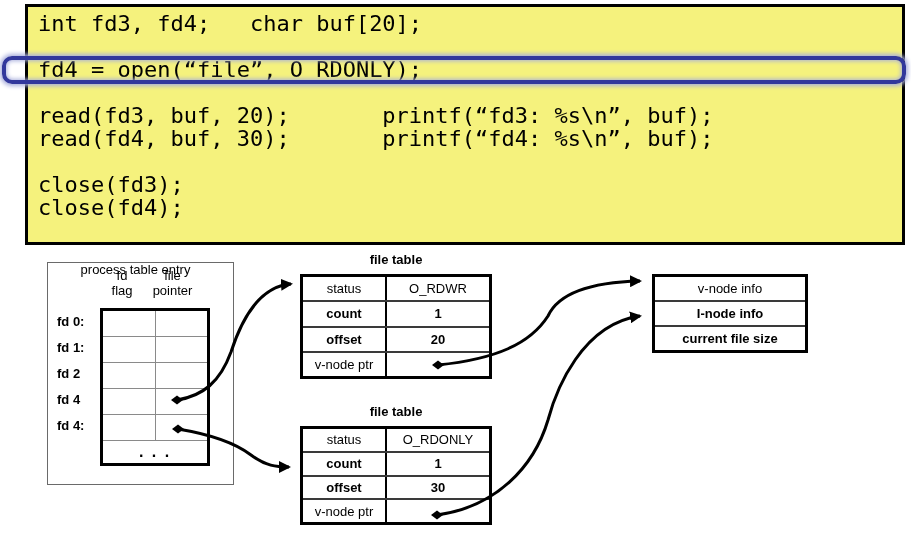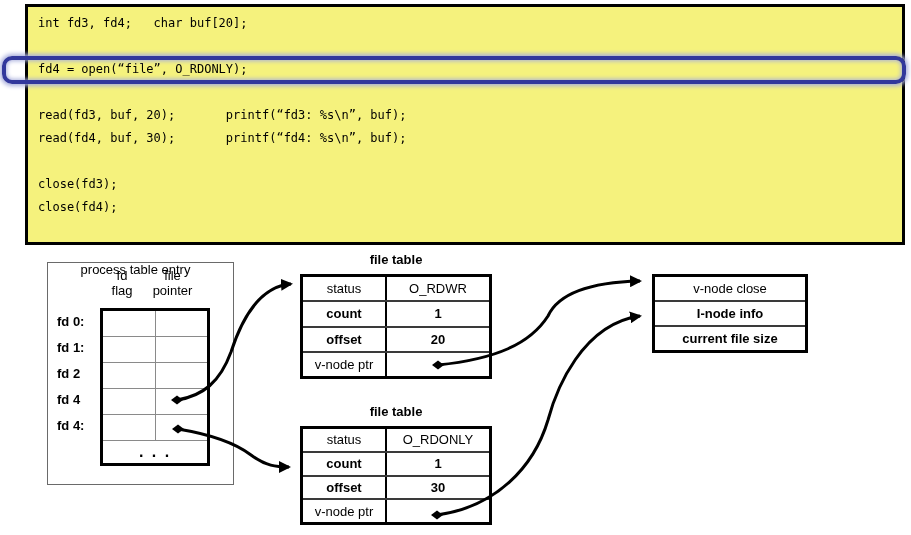--- a/index.html
+++ b/index.html
@@ -5,21 +5,21 @@
   html,body{margin:0;padding:0;background:#fff;}
   #app{position:relative;width:911px;height:535px;background:#fff;overflow:hidden;
        font-family:"Liberation Sans",sans-serif;color:#000;}
 
   
   .code-panel{position:absolute;left:25px;top:4px;width:880px;height:241px;
     box-sizing:border-box;border:3px solid #000;background:#f5f27d;
     padding:5px 0 0 10px;}
   .code-line{height:23px;line-height:23px;white-space:pre;
     font-family:"DejaVu Sans Mono","Liberation Mono",monospace;
-    font-size:12px;color:#000;}
+    font-size:22px;color:#000;}
   .highlight-box{position:absolute;left:2px;top:56px;width:904px;height:28px;
     box-sizing:border-box;border:4px solid #32389c;border-radius:10px;
     background:transparent;pointer-events:none;z-index:5;}
   .b{font-weight:bold;}
   .ttl{position:absolute;text-align:center;font-weight:bold;font-size:13px;}
 
   
   .pt-outer{position:absolute;left:47px;top:262px;width:187px;height:223px;
     box-sizing:border-box;border:1px solid #6a6a6a;background:#fff;}
   .pt-title{position:absolute;left:63px;top:262px;width:145px;text-align:center;
@@ -129,21 +129,21 @@
       <div class="ft-cell ft-label b">offset</div>
       <div class="ft-cell ft-value b">30</div>
     </div>
     <div class="ft-row">
       <div class="ft-cell ft-label">v-node ptr</div>
       <div class="ft-cell ft-value"></div>
     </div>
   </div>
 
   <div class="ftable" style="left:652px;top:274px;width:156px;height:79px;">
-    <div class="vn-row">v-node close</div>
+    <div class="vn-row">v-node info</div>
     <div class="vn-row b">I-node info</div>
     <div class="vn-row b">current file size</div>
   </div>
 
   <svg class="arrows" viewBox="0 0 911 535" xmlns="http://www.w3.org/2000/svg">
     <defs>
       <marker id="ah" markerUnits="userSpaceOnUse" markerWidth="14" markerHeight="12" refX="10" refY="6" orient="auto">
         <path d="M0,0 L12,6 L0,12 Z" fill="#000"></path>
       </marker>
     </defs>

